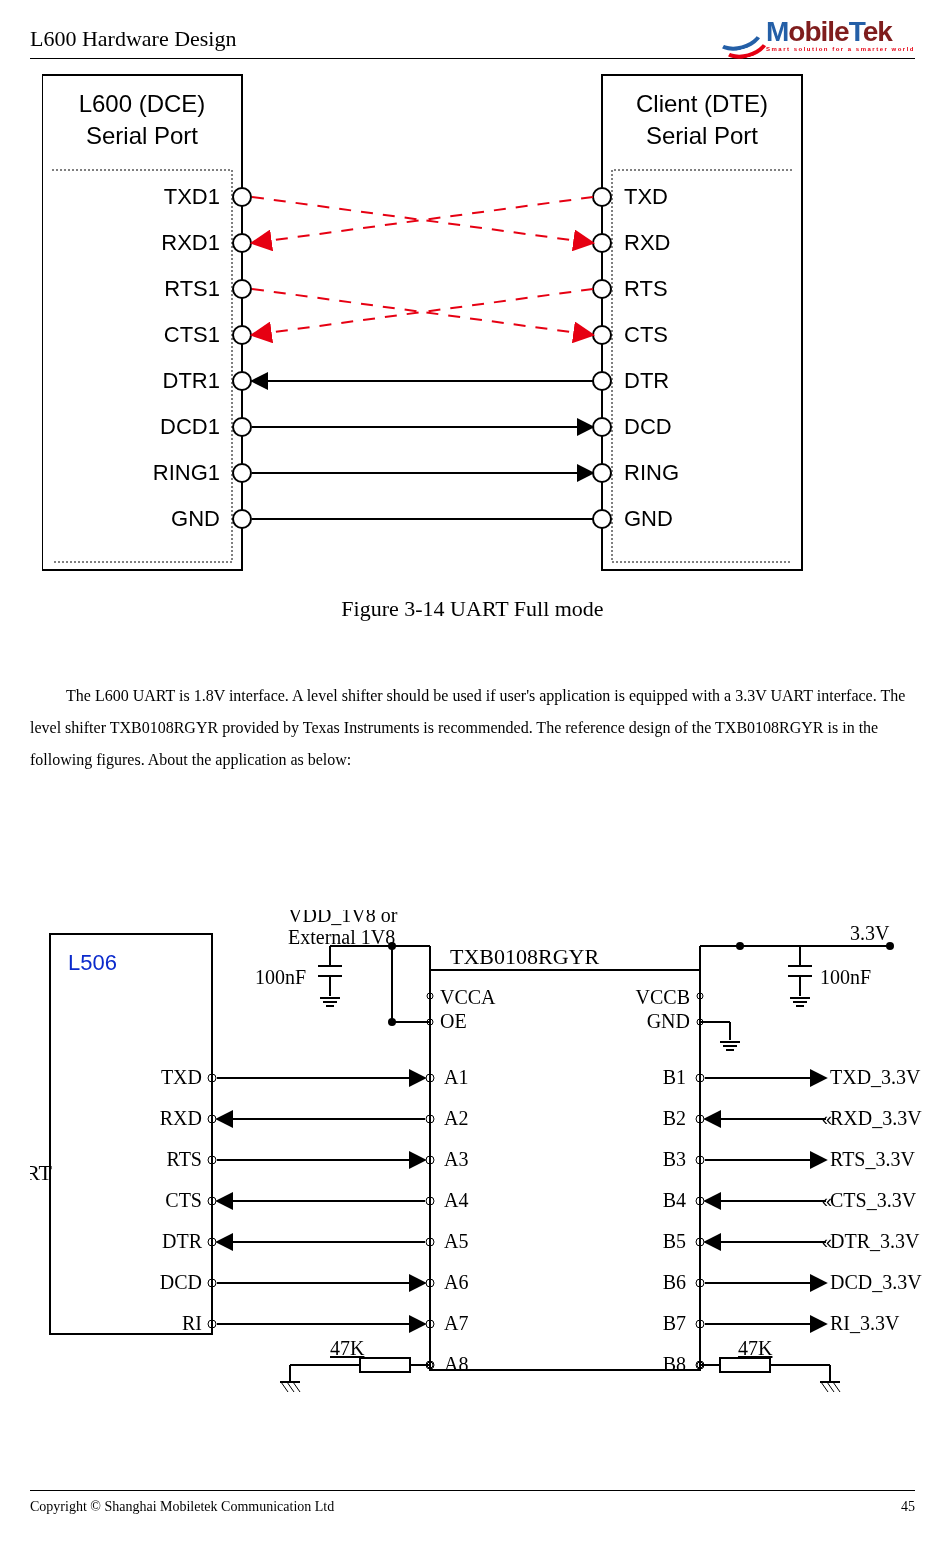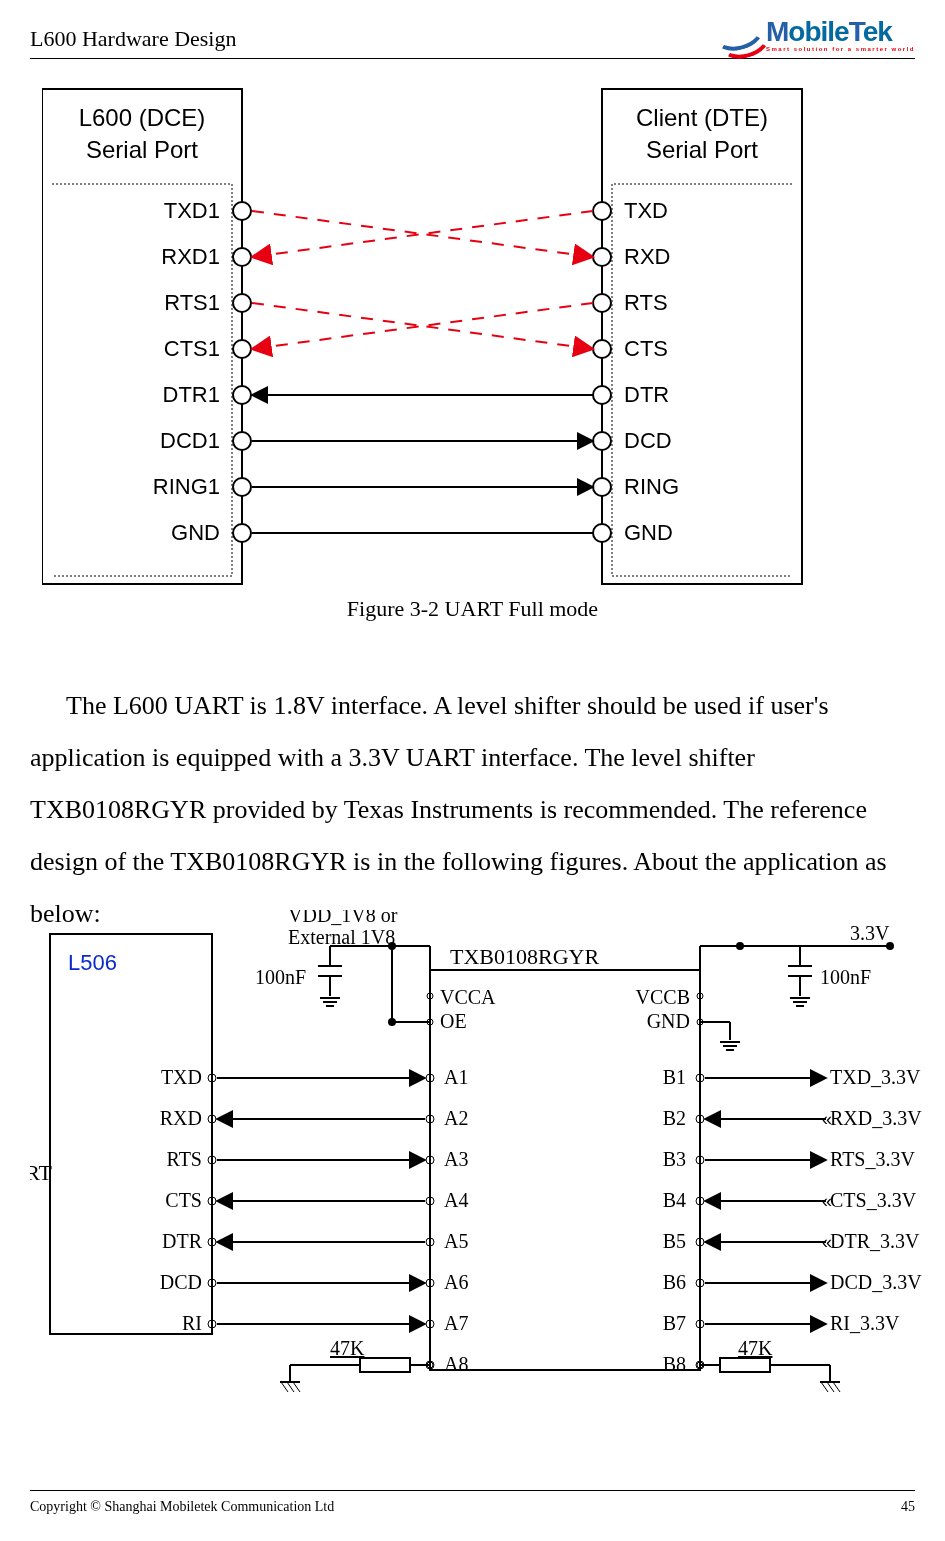--- a/index.html
+++ b/index.html
@@ -7,26 +7,26 @@
   .header{position:absolute;top:18px;left:30px;right:30px;border-bottom:1.5px solid #000;display:flex;justify-content:space-between;align-items:flex-end;padding-bottom:6px;}
   .header-left{font-size:22px;text-align:center;}
   .logo{display:flex;align-items:center;}
   .logo-swoosh{position:relative;width:48px;height:34px;margin-right:4px;}
   .swoosh1,.swoosh2{position:absolute;border-radius:50%;}
   .swoosh1{width:44px;height:28px;border:4px solid #245fa7;border-color:transparent transparent #245fa7 transparent;transform:rotate(-15deg);top:-4px;left:-2px;}
   .swoosh2{width:44px;height:28px;border:4px solid #e60012;border-color:transparent transparent #e60012 transparent;transform:rotate(-15deg);top:4px;left:4px;}
   .logo-text{display:flex;flex-direction:column;line-height:1;}
   .logo-main{font-family:Arial,sans-serif;font-weight:700;font-size:28px;letter-spacing:-1px;}
   .lm-b{color:#245fa7;}
-  .lm-r{color:#0369a1;}
+  .lm-r{color:#7f1d1d;}
   .logo-tag{font-family:Arial,sans-serif;font-size:6px;letter-spacing:1.5px;color:#e60012;font-weight:700;}
   .footer{position:absolute;bottom:26px;left:30px;right:30px;border-top:1.5px solid #000;display:flex;justify-content:space-between;padding-top:8px;font-size:14px;}
   .figure-caption{text-align:center;font-size:22px;}
-  .body-text{position:absolute;left:30px;right:30px;font-size:26px;line-height:2.0;}
-  .diagram-box{position:absolute;left:42px;top:84px;width:762px;height:505px;}
+  .body-text{position:absolute;left:30px;right:30px;font-size:16px;line-height:2.0;}
+  .diagram-box{position:absolute;left:42px;top:70px;width:762px;height:505px;}
   .svg-full{width:100%;height:100%;}
   .caption-row{position:absolute;left:0;right:0;text-align:center;}
   .image2{position:absolute;left:30px;top:910px;width:900px;height:530px;}
 </style>
 </head>
 <body>
 
 <div class="page">
 
   <div class="header">
@@ -111,21 +111,21 @@
 
       <line x1="210" y1="357" x2="551" y2="357" stroke="#000" stroke-width="2" marker-end="url(#ar)"></line>
 
       <line x1="210" y1="403" x2="551" y2="403" stroke="#000" stroke-width="2" marker-end="url(#ar)"></line>
 
       <line x1="210" y1="449" x2="551" y2="449" stroke="#000" stroke-width="2"></line>
     </svg>
   </div>
 
   <div class="caption-row" style="top:596px;">
-    <span class="figure-caption">Figure 3-2 UART Full mode</span>
+    <span class="figure-caption">Figure 3-14 UART Full mode</span>
   </div>
 
   <div class="body-text" style="top:680px;">
     <span style="display:inline-block;width:36px;"></span><span>The L600 UART is 1.8V interface. A level shifter should be used if user's application is equipped with a 3.3V UART interface. The level shifter TXB0108RGYR provided by Texas Instruments is recommended. The reference design of the TXB0108RGYR is in the following figures. About the application as below:</span>
   </div>
 
   <div class="image2">
     <svg class="svg-full" viewBox="0 0 900 530">
 
       <rect x="20" y="24" width="162" height="400" fill="none" stroke="#000" stroke-width="2"></rect>

